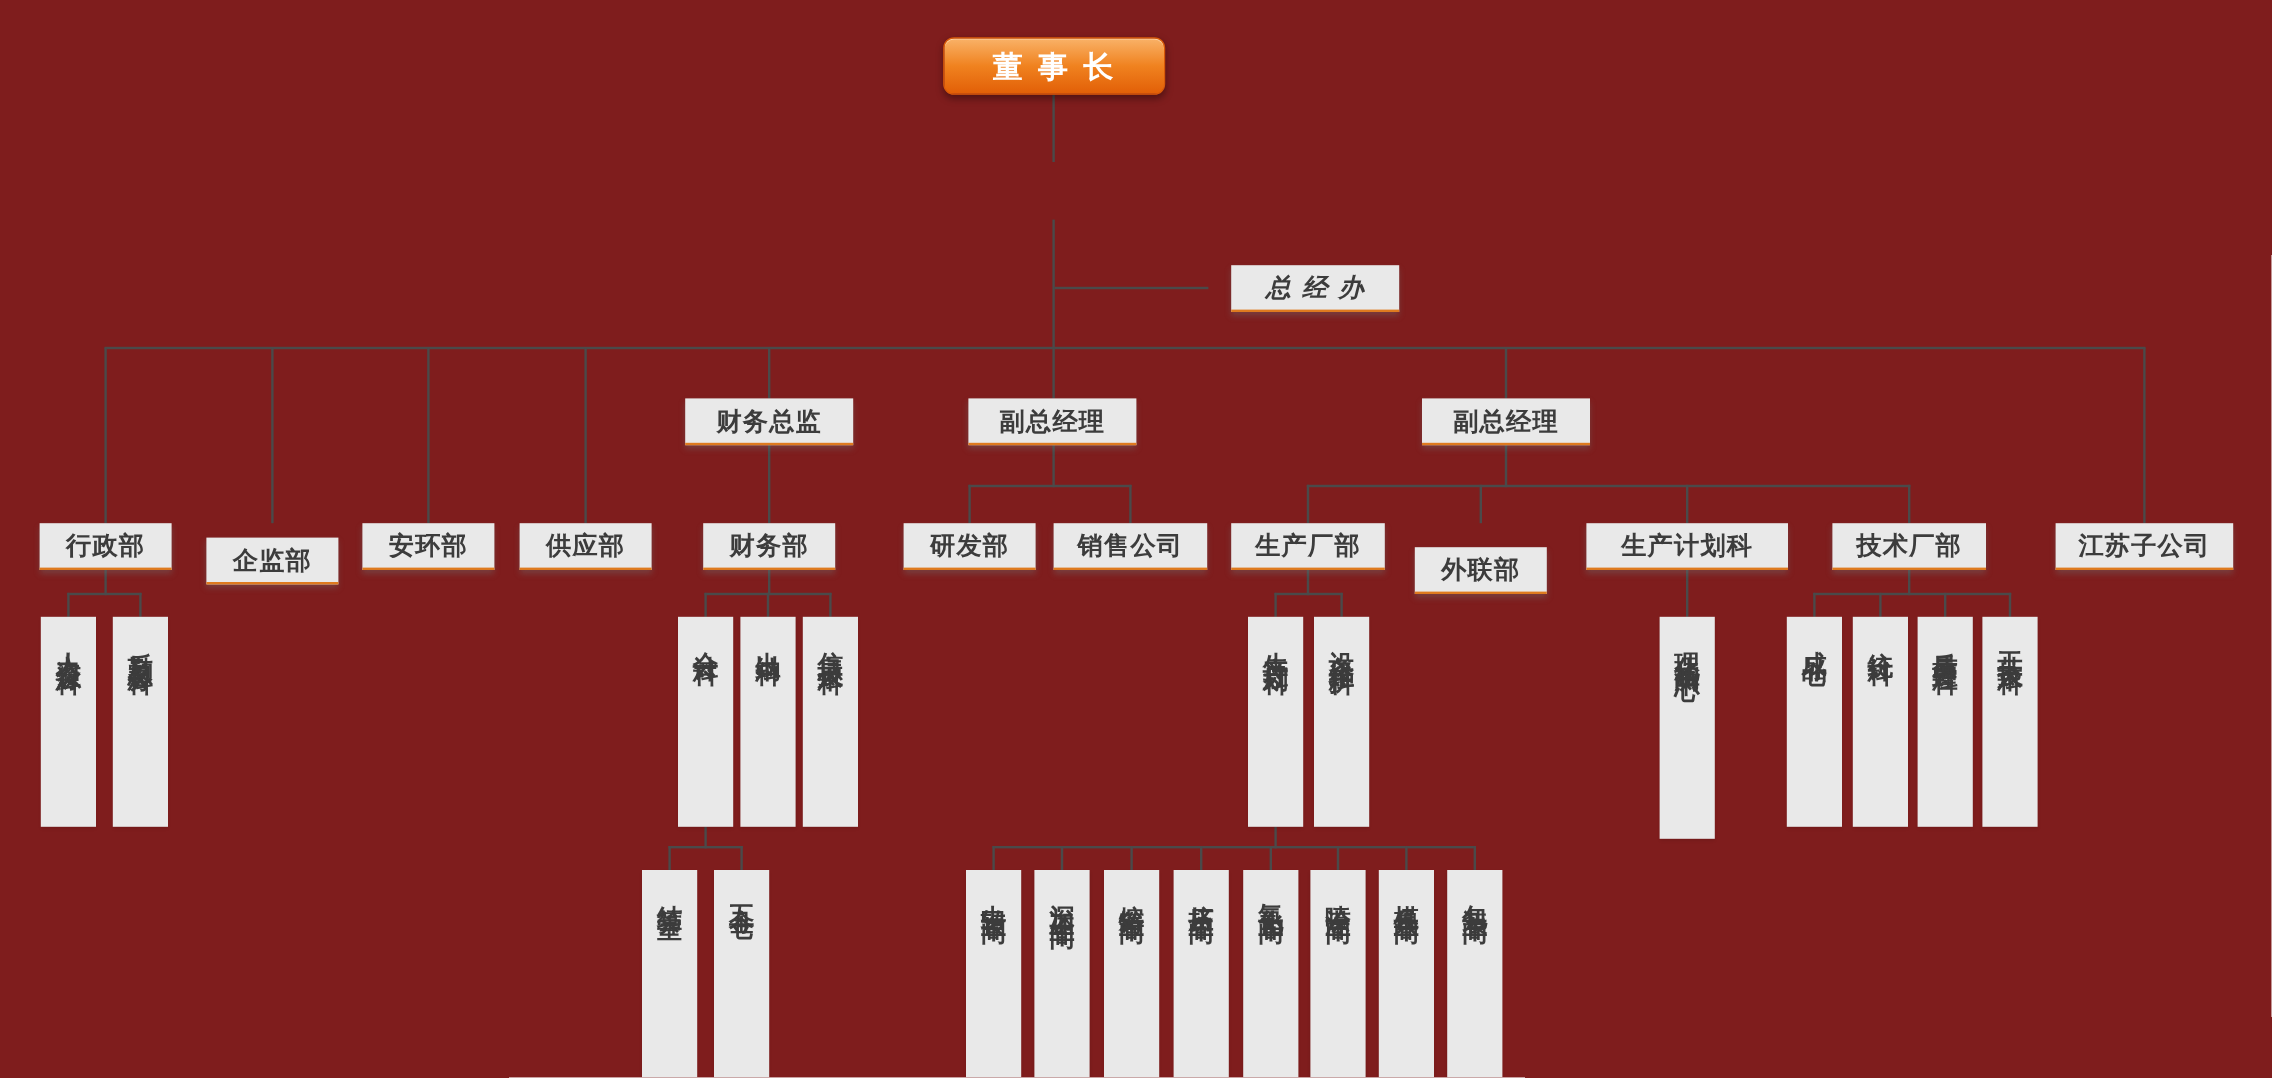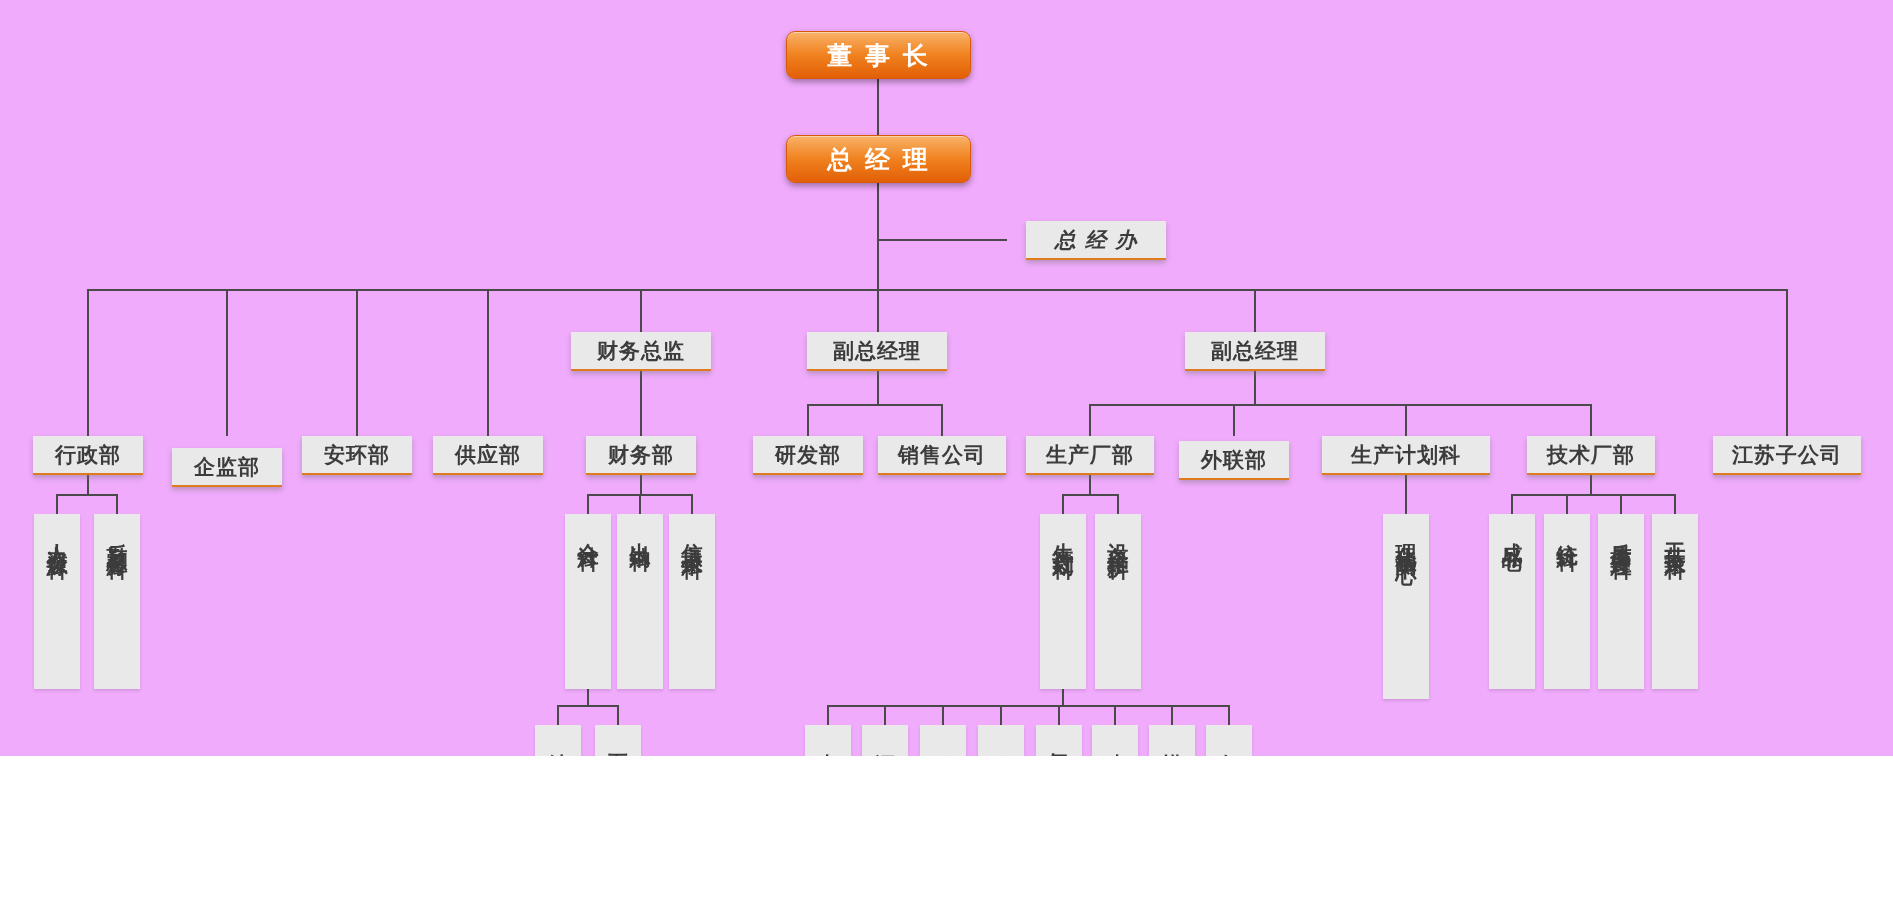--- a/index.html
+++ b/index.html
@@ -1,22 +1,22 @@
 <!DOCTYPE html>
 <html><head>
 <meta charset="utf-8">
 <style>
   * { margin: 0; padding: 0; box-sizing: border-box; }
   html, body { background: #ffffff; }
   body { font-family: "DejaVu Sans", "Liberation Sans", sans-serif; }
   .canvas {
     position: relative;
     width: 1893px;
-    height: 756px;
-    background: #f0abfc;
+    height: 898px;
+    background: #7f1d1d;
     overflow: hidden;
   }
   
   .hline, .vline { position: absolute; background: #4a4a4a; }
   .hline { height: 2px; }
   .vline { width: 2px; }
   
   .obox {
     position: absolute;
     width: 185px; height: 48px;
@@ -127,23 +127,20 @@
   <div class="vline" style="left:1590px;top:475px;height:21px;"></div>
   <div class="hline" style="left:1511px;top:494px;width:165px;"></div>
   <div class="vline" style="left:1511px;top:494px;height:20px;"></div>
   <div class="vline" style="left:1566px;top:494px;height:20px;"></div>
   <div class="vline" style="left:1620px;top:494px;height:20px;"></div>
   <div class="vline" style="left:1674px;top:494px;height:20px;"></div>
 
   <div class="obox" style="left:786px;top:31px;">
       <span>董 事 长</span>
     </div>
-  <div class="obox" style="left:786px;top:135px;">
-      <span>总 经 理</span>
-    </div>
 
   <div class="gbox" style="left:1026px;top:221px;width:140px;font-style:italic;">
       <span>总 经 办</span>
     </div>
   <div class="gbox" style="left:571px;top:332px;width:140px;">
       <span>财务总监</span>
     </div>
   <div class="gbox" style="left:807px;top:332px;width:140px;">
       <span>副总经理</span>
     </div>
@@ -168,21 +165,21 @@
     </div>
   <div class="gbox" style="left:753px;top:436px;width:110px;">
       <span>研发部</span>
     </div>
   <div class="gbox" style="left:878px;top:436px;width:128px;">
       <span>销售公司</span>
     </div>
   <div class="gbox" style="left:1026px;top:436px;width:128px;">
       <span>生产厂部</span>
     </div>
-  <div class="gbox" style="left:1179px;top:441px;width:110px;text-align:center;">
+  <div class="gbox" style="left:1179px;top:456px;width:110px;text-align:center;">
       <span>外联部</span>
     </div>
   <div class="gbox" style="left:1322px;top:436px;width:168px;">
       <span>生产计划科</span>
     </div>
   <div class="gbox" style="left:1527px;top:436px;width:128px;">
       <span>技术厂部</span>
     </div>
   <div class="gbox" style="left:1713px;top:436px;width:148px;">
       <span>江苏子公司</span>

